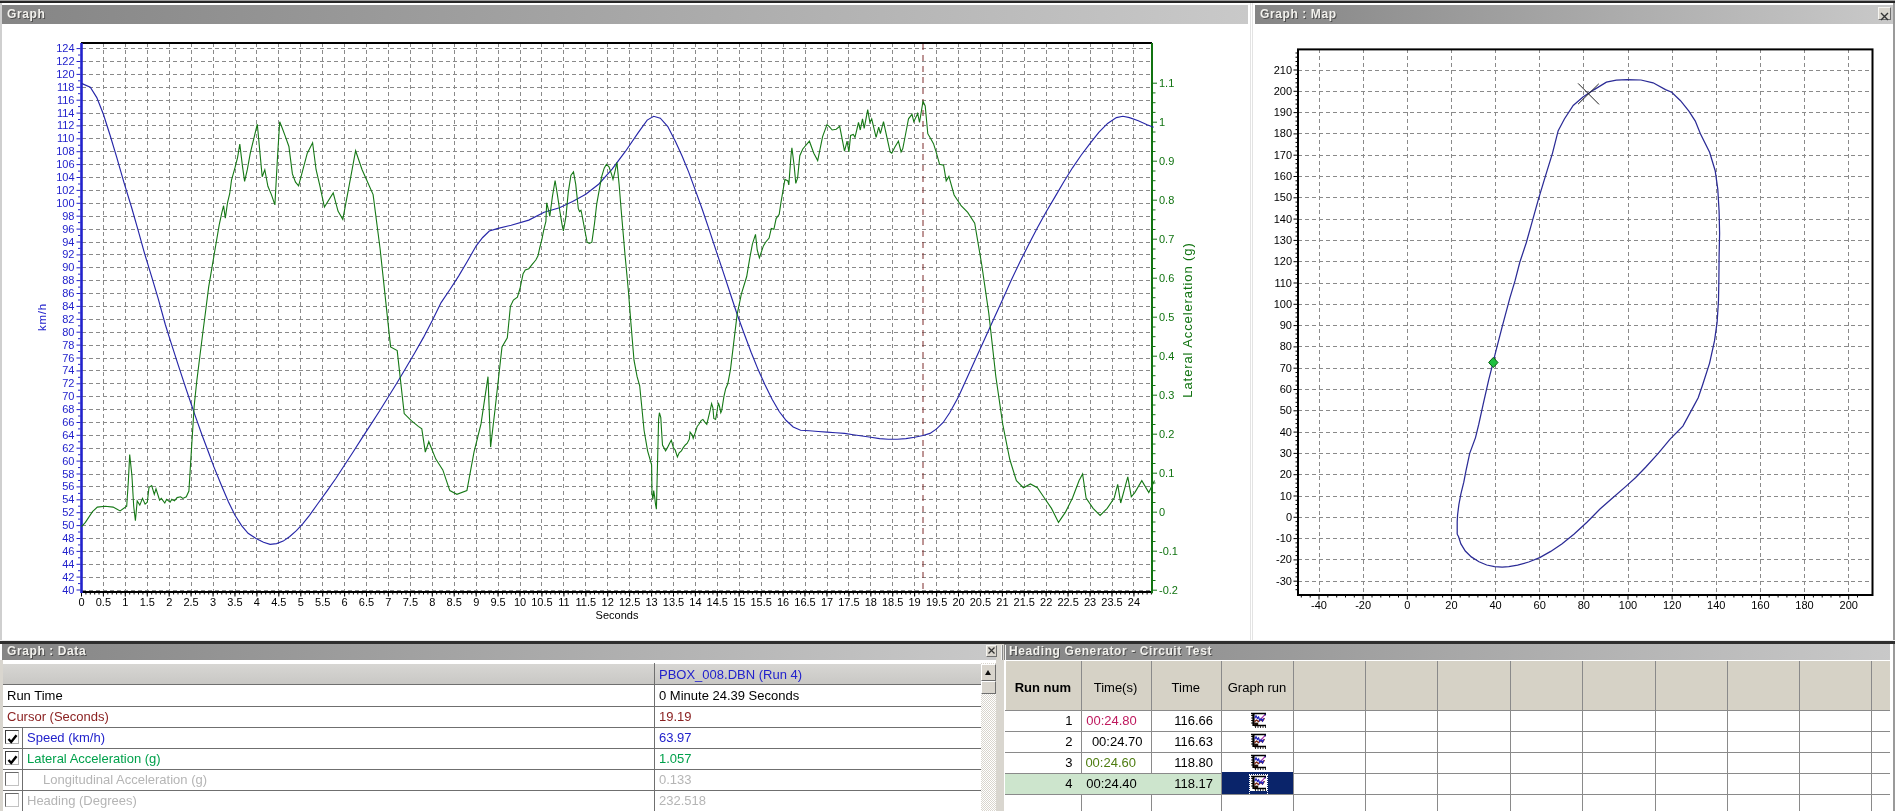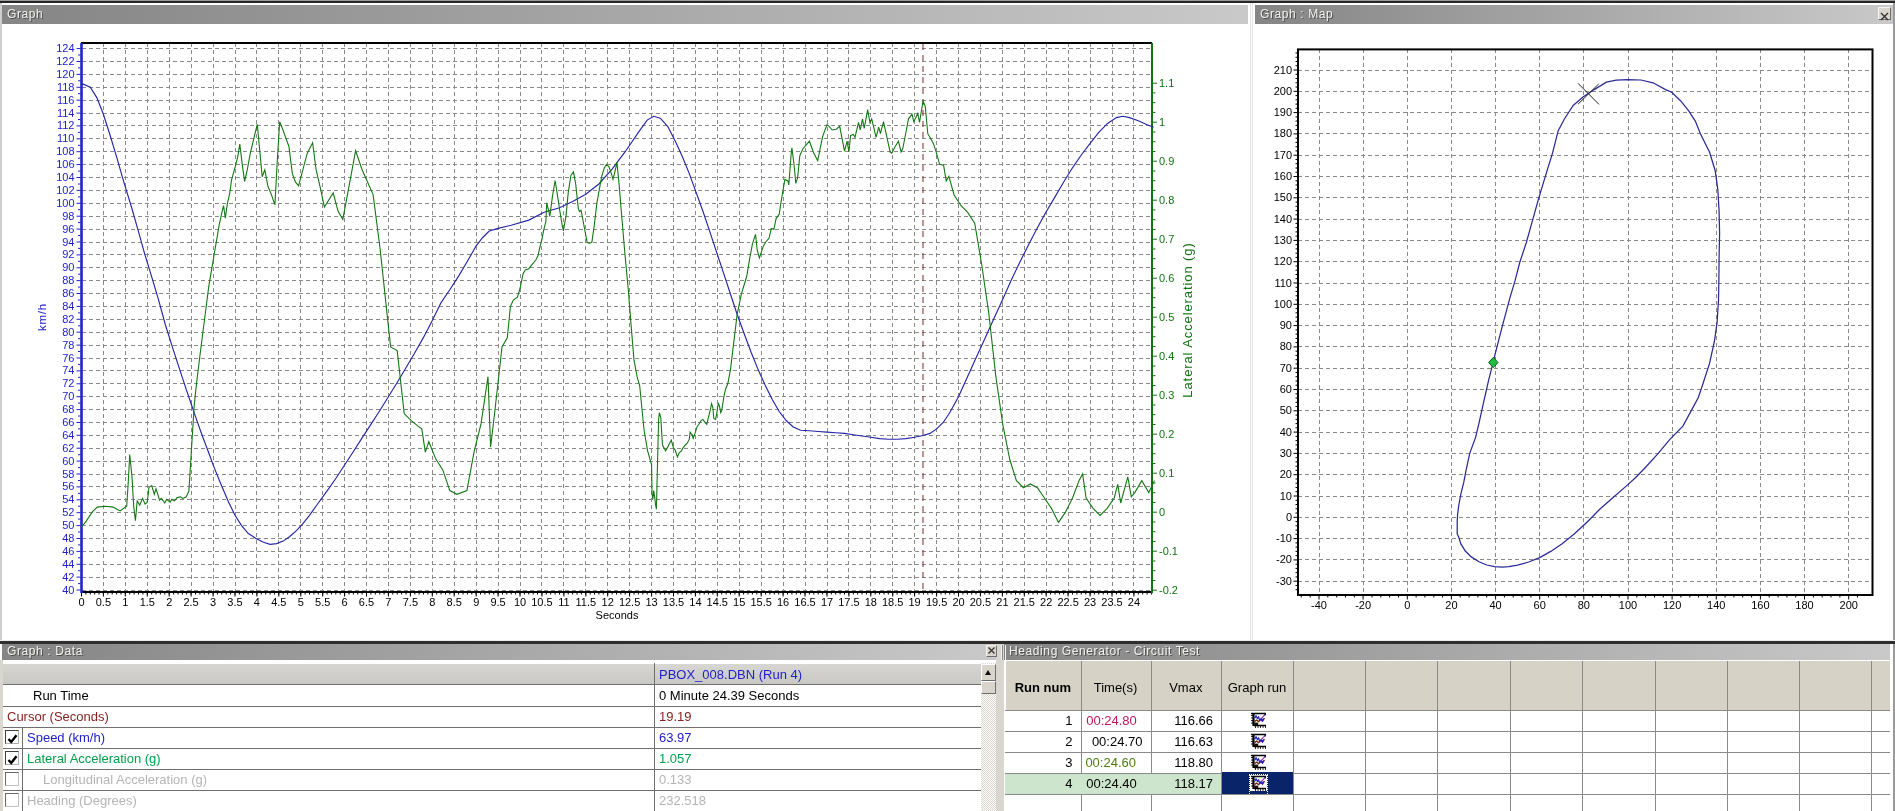--- a/index.html
+++ b/index.html
@@ -1,18 +1,18 @@
 <!DOCTYPE html>
 <html><head><meta charset="utf-8"><title>g</title><style>
 html,body{margin:0;padding:0;width:1895px;height:811px;background:#fff;overflow:hidden;
 font-family:"Liberation Sans",sans-serif;}
 *{box-sizing:border-box;}
 .abs{position:absolute;}
 .cap{position:absolute;height:19px;background:linear-gradient(to right,#858585,#c9c9c9);
-color:#f2f1ed;font-size:12px;font-weight:normal;letter-spacing:0.6px;line-height:18px;
+color:#f2f1ed;font-size:12px;font-weight:bold;letter-spacing:0.6px;line-height:18px;
 padding-left:5px;text-shadow:1px 1px 0 #4e4e4e;}
 .gr{stroke:#8a8a8a;stroke-width:1;fill:none;stroke-dasharray:4 3;shape-rendering:crispEdges;}
 .ax{stroke:#000;stroke-width:1.6;fill:none;shape-rendering:crispEdges;}
 .ax2{stroke:#000;stroke-width:2;fill:none;shape-rendering:crispEdges;}
 .mfr{stroke:#000;stroke-width:2;fill:none;}
 .bax{stroke:#2222cc;stroke-width:2.6;fill:none;}
 .gax{stroke:#117311;stroke-width:2;fill:none;}
 .tkb{stroke:#000;stroke-width:1;fill:none;}
 .tkblue{stroke:#2222cc;stroke-width:1;fill:none;}
 .tkg{stroke:#117311;stroke-width:1;fill:none;}
@@ -226,21 +226,21 @@
 <div class="t13" style="left:659px;top:667px;color:#2222cc;">PBOX_008.DBN (Run 4)</div>
 <div class="abs" style="left:0;top:705.6px;width:981px;height:1px;background:#6f6f6f;"></div>
 <div class="abs" style="left:0;top:726.7px;width:981px;height:1px;background:#6f6f6f;"></div>
 <div class="abs" style="left:0;top:747.8px;width:981px;height:1px;background:#6f6f6f;"></div>
 <div class="abs" style="left:0;top:768.9px;width:981px;height:1px;background:#6f6f6f;"></div>
 <div class="abs" style="left:0;top:790px;width:981px;height:1px;background:#6f6f6f;"></div>
 
 <div class="abs" style="left:654px;top:663px;width:1px;height:148px;background:#6f6f6f;"></div>
 <div class="abs" style="left:22px;top:726.7px;width:1px;height:84.3px;background:#6f6f6f;"></div>
 <div class="abs" style="left:0;top:660px;width:3px;height:151px;background:#d9d6cf;"></div>
-<div class="t13" style="left:7px;top:687.5px;color:#000;margin-left:26px;">Run Time</div>
+<div class="t13" style="left:7px;top:687.5px;color:#000;">Run Time</div>
 <div class="t13" style="left:659px;top:687.5px;color:#000;">0 Minute 24.39 Seconds</div>
 <div class="t13" style="left:7px;top:708.6px;color:#8b2222;">Cursor (Seconds)</div>
 <div class="t13" style="left:659px;top:708.6px;color:#8b2222;">19.19</div>
 <div class="t13" style="left:27px;top:729.7px;color:#2222cc;">Speed (km/h)</div>
 <div class="t13" style="left:659px;top:729.7px;color:#2222cc;">63.97</div>
 <div class="abs" style="left:5px;top:729.7px;width:14px;height:14px;background:#fff;border:1.5px solid;border-color:#3d3d3d #b0b0b0 #b0b0b0 #3d3d3d;"><svg width="11" height="11" viewBox="0 0 11 11" style="margin:0 0 0 0.5px;">
       <path d="M1.5 5 L4.2 8 L9.5 1.2" stroke="#000" stroke-width="2.4" fill="none"></path>
     </svg></div>
 <div class="t13" style="left:27px;top:750.8px;color:#00a14b;">Lateral Acceleration (g)</div>
 <div class="t13" style="left:659px;top:750.8px;color:#00a14b;">1.057</div>
@@ -270,21 +270,21 @@
 <div class="abs" style="left:1655px;top:661px;width:1px;height:150px;background:#8a8a8a;"></div>
 <div class="abs" style="left:1727px;top:661px;width:1px;height:150px;background:#8a8a8a;"></div>
 <div class="abs" style="left:1799px;top:661px;width:1px;height:150px;background:#8a8a8a;"></div>
 <div class="abs" style="left:1871px;top:661px;width:1px;height:150px;background:#8a8a8a;"></div>
 <div class="abs" style="left:1005px;top:730.5px;width:890px;height:1px;background:#8a8a8a;"></div>
 <div class="abs" style="left:1005px;top:751.5px;width:890px;height:1px;background:#8a8a8a;"></div>
 <div class="abs" style="left:1005px;top:772.5px;width:890px;height:1px;background:#8a8a8a;"></div>
 <div class="abs" style="left:1005px;top:793.5px;width:890px;height:1px;background:#8a8a8a;"></div>
 <div class="t13" style="left:1042.8px;top:680px;transform:translateX(-50%);color:#000;font-weight:bold;">Run num</div>
 <div class="t13" style="left:1115.5px;top:680px;transform:translateX(-50%);color:#000;text-align:right;">Time(s)</div>
-<div class="t13" style="left:1185.8px;top:680px;transform:translateX(-50%);color:#000;">Vmax</div>
+<div class="t13" style="left:1185.8px;top:680px;transform:translateX(-50%);color:#000;">Time</div>
 <div class="t13" style="left:1257px;top:680px;transform:translateX(-50%);color:#000;">Graph run</div>
 <div class="abs" style="left:1005px;top:773.5px;width:216px;height:20px;background:#cde5cd;"></div>
 <div class="abs" style="left:1221.5px;top:771.5px;width:71px;height:22.5px;background:#0a246a;"></div>
 <div class="t13" style="left:1005px;top:712.5px;color:#000;text-align:right;width:67.5px;">1</div>
 <div class="t13" style="left:1080.5px;top:712.5px;color:#be185d;text-align:center;width:62px;">00:24.80</div>
 <div class="t13" style="left:1150.5px;top:712.5px;color:#000;text-align:right;width:62.5px;">116.66</div>
 <div class="abs" style="left:1250px;top:712px;"><svg width="17" height="16" viewBox="0 0 17 16">
       <rect width="17" height="16" fill="#fff"></rect>
       <path d="M1 1.5 H16 M4 13.5 H16" stroke="#000" stroke-width="1.6" fill="none"></path>
       <path d="M3.5 1 V14" stroke="#000" stroke-width="2.2" fill="none"></path>

